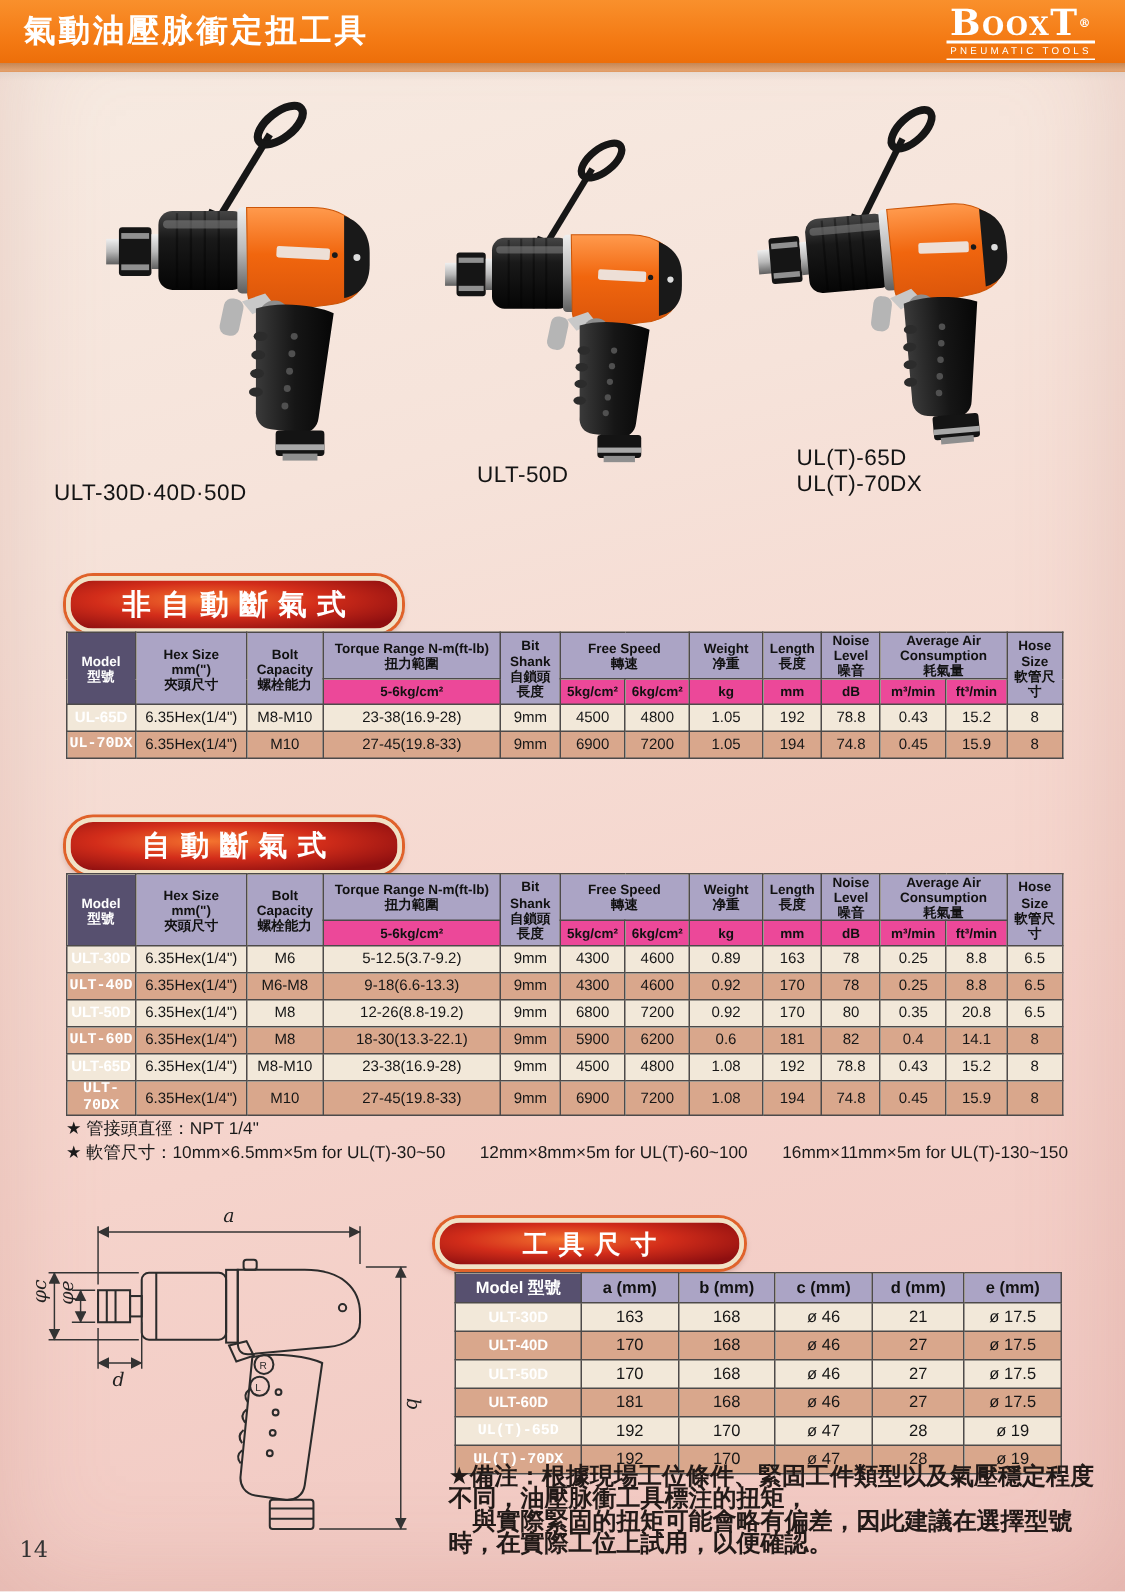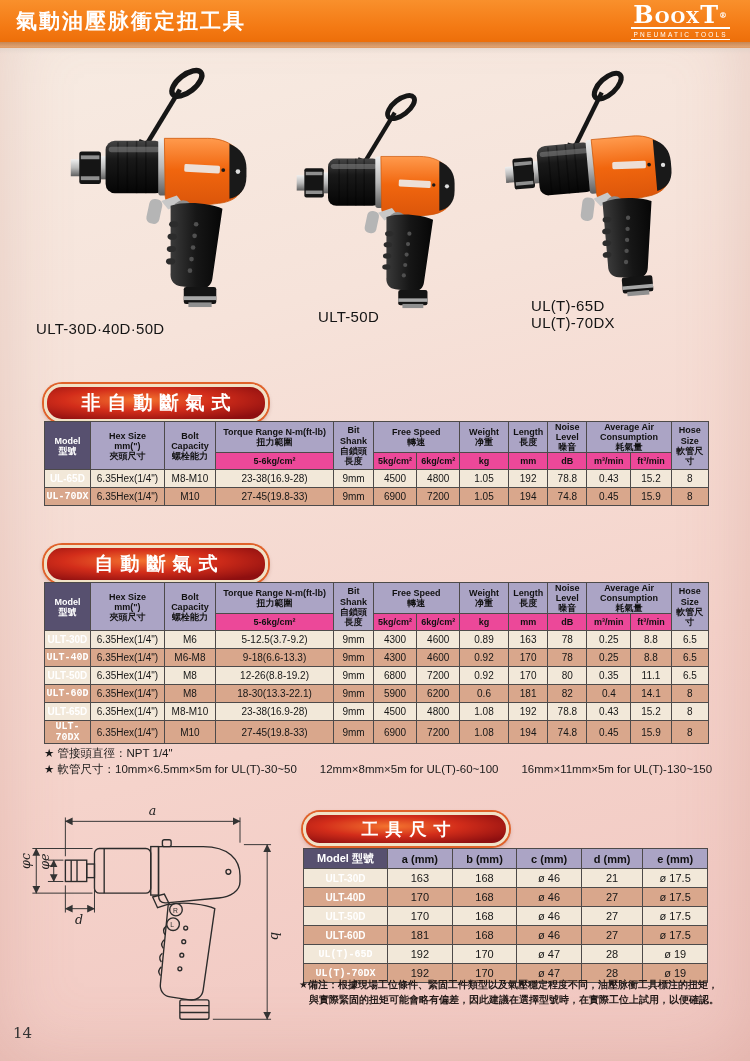--- a/index.html
+++ b/index.html
@@ -46,21 +46,21 @@
   tr.row-dark td { background:#d9a78c; }
   td.model-cell { color:#fff; font-weight:bold; font-size:10px; }
   td.model-mid { background:#a3613f; }
   td.model-middark { background:#99522f; }
   td.model-dark { background:#8c2d15;font-family:Liberation Mono, monospace; }
   table.dims { width:405px; font-size:11px; color:#161616; }
   table.dims th { height:19px; font-size:11px; }
   table.dims td { height:18px; }
   
   .notes { position:absolute; left:44px; top:745px; width:680px; font-size:11.5px; color:#1a1a1a; line-height:16px; }
-  .footnote { position:absolute; left:299px; top:977px; width:440px; font-size:10px; font-weight:bold;
+  .footnote { position:absolute; left:299px; top:977px; width:440px; font-size:16px; font-weight:bold;
     color:#221a18; line-height:15px; white-space:pre-line; }
   .pagenum { position:absolute; left:13px; top:1024px; font-family:"DejaVu Serif","Liberation Serif",serif;
     font-size:15px; color:#333; }
   .diagram { position:absolute; left:20px; top:800px; }
   .dimtext { font-family:"DejaVu Serif","Liberation Serif",serif; font-style:italic; font-size:13px; fill:#222; }
 </style>
 </head>
 <body>
 
 <div class="page">
@@ -350,21 +350,21 @@
           <td>6.35Hex(1/4")</td>
           <td>M8</td>
           <td>12-26(8.8-19.2)</td>
           <td>9mm</td>
           <td>6800</td>
           <td>7200</td>
           <td>0.92</td>
           <td>170</td>
           <td>80</td>
           <td>0.35</td>
-          <td>11.1</td>
+          <td>20.8</td>
           <td>6.5</td>
         </tr>
         <tr class="row-dark">
           <td class="model-cell model-dark">ULT-60D</td>
           <td>6.35Hex(1/4")</td>
           <td>M8</td>
           <td>18-30(13.3-22.1)</td>
           <td>9mm</td>
           <td>5900</td>
           <td>6200</td>
@@ -452,21 +452,21 @@
       <text class="dimtext" x="132" y="15">a</text>
       <text class="dimtext" x="262" y="140" transform="rotate(90 262 136)">b</text>
       <text class="dimtext" x="12" y="73" transform="rotate(-90 10 73)">φc</text>
       <text class="dimtext" x="31" y="74" transform="rotate(-90 29 74)">φe</text>
       <text class="dimtext" x="56" y="128">d</text>
       <text x="157" y="116" font-size="7" fill="#2b2b2b">R</text>
       <text x="154" y="131" font-size="7" fill="#2b2b2b">L</text>
     </svg>
   </div>
 
-  <div class="badge badge-small" style="left:303px; top:812px; width:200px;">工具尺寸</div>
+  <div class="badge badge-small" style="left:290px; top:812px; width:200px;">工具尺寸</div>
 
   <table class="dims" style="left:303px; top:848px;">
     <colgroup>
       <col style="width:20.8%">
         <col style="width:16%">
         <col style="width:16%">
         <col style="width:16%">
         <col style="width:15.2%">
         <col style="width:16%">
     </colgroup>

